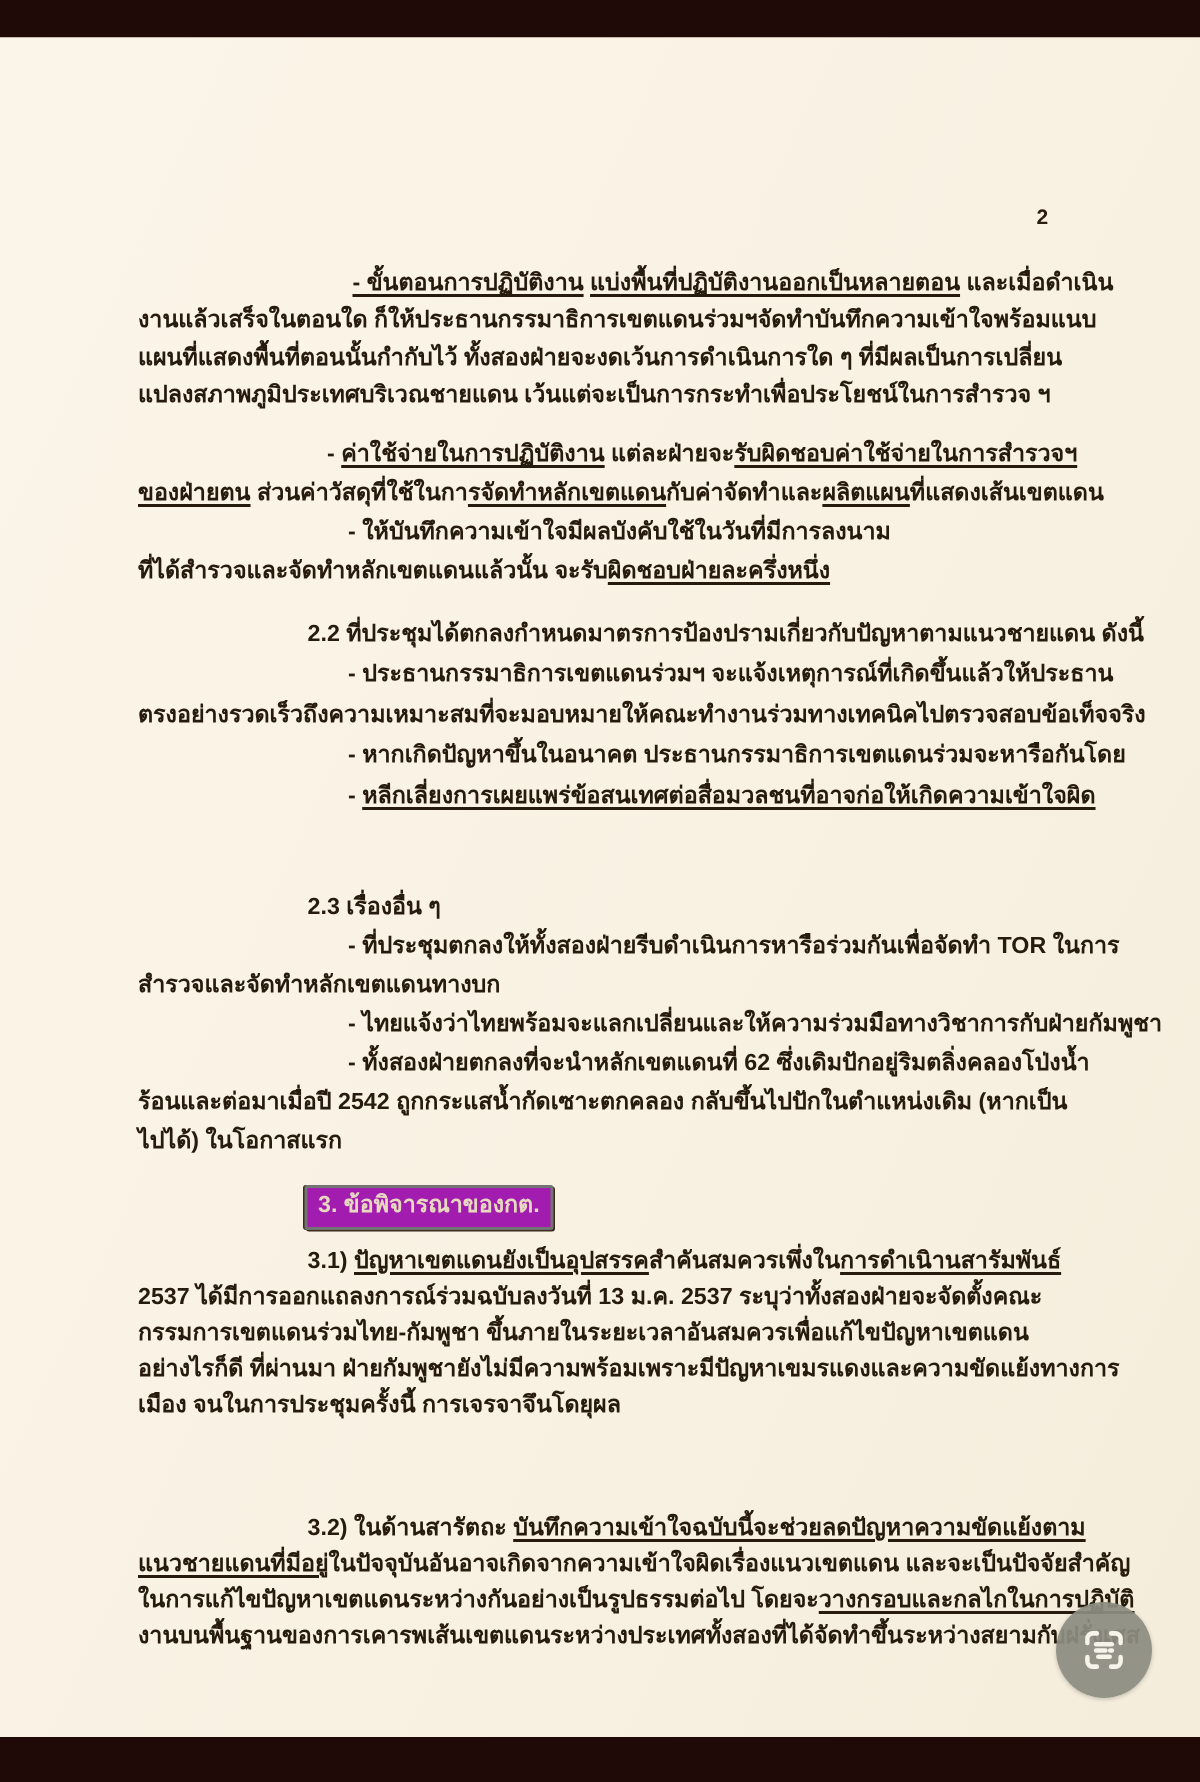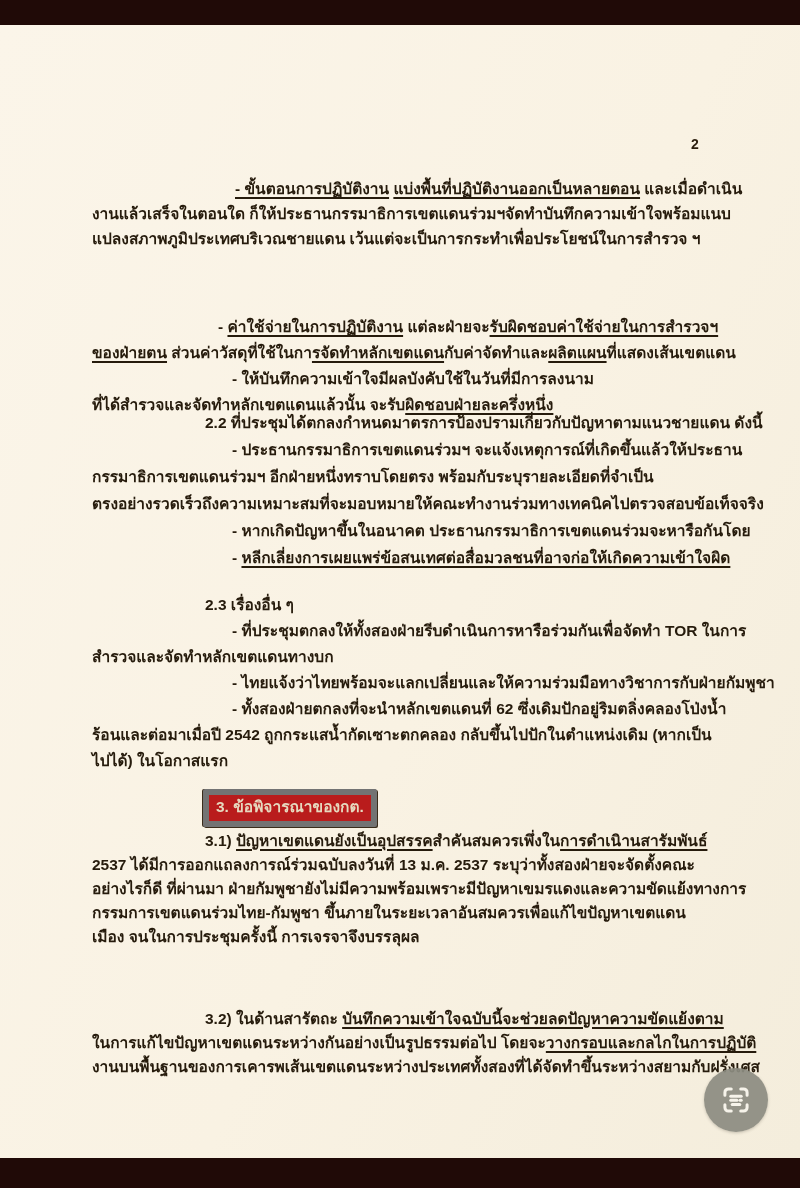--- a/index.html
+++ b/index.html
@@ -28,22 +28,22 @@
   .line{white-space:nowrap;}
   .u{text-decoration:underline;text-decoration-thickness:1.5px;text-underline-offset:3px;}
   .b1{top:156px;line-height:25px;margin-top:20px;}
   .b2{top:290px;line-height:26px;}
   .b3{top:409px;line-height:27px;}
   .b4{top:592px;line-height:26px;}
   .b5{top:789px;line-height:30px;}
   .b6{top:829px;line-height:24px;}
   .b7{top:1007px;line-height:24px;}
   .hdrbox{
-    display:inline-block;background:#b91c1c;color:#e6d9bf;
-    border:6px solid #737373;border-radius:2px;
+    display:inline-block;background:#a21caf;color:#e6d9bf;
+    border:2px solid #737373;border-radius:2px;
     padding:1px 7px 3px 7px;line-height:22px;
     box-shadow:1px 1px 0 #3a2c1a, -1px 0 0 #3a2c1a;
     font-weight:700;
   }
   #scanbtn{
     position:absolute;top:1068px;left:704px;width:64px;height:64px;
     border-radius:50%;border:none;padding:0;cursor:pointer;
     background:rgba(140,140,129,0.93);
     display:flex;align-items:center;justify-content:center;
     box-shadow:0 1px 3px rgba(60,50,40,0.25);
@@ -56,57 +56,58 @@
 <div id="topbar" class="letterbox"></div>
 
 <div id="page"></div>
 
 <div id="pagenum">2</div>
 
 <div id="doc">
     <div class="block b1">
       <div class="line" style="padding-left: 143px;"><span class="u">- ขั้นตอนการปฏิบัติงาน</span><span> </span><span class="u">แบ่งพื้นที่ปฏิบัติงานออกเป็นหลายตอน</span><span> และเมื่อดำเนิน</span></div>
       <div class="line"><span>งานแล้วเสร็จในตอนใด ก็ให้ประธานกรรมาธิการเขตแดนร่วมฯจัดทำบันทึกความเข้าใจพร้อมแนบ</span></div>
+      <div class="line"><span>แผนที่แสดงพื้นที่ตอนนั้นกำกับไว้  ทั้งสองฝ่ายจะงดเว้นการดำเนินการใด ๆ ที่มีผลเป็นการเปลี่ยน</span></div>
       <div class="line"><span>แปลงสภาพภูมิประเทศบริเวณชายแดน เว้นแต่จะเป็นการกระทำเพื่อประโยชน์ในการสำรวจ ฯ</span></div>
     </div>
     <div class="block b2">
-      <div class="line" style="padding-left: 126px; margin-top: 24px;"><span>- </span><span class="u">ค่าใช้จ่ายในการปฏิบัติงาน</span><span> แต่ละฝ่ายจะ</span><span class="u">รับผิดชอบค่าใช้จ่ายในการสำรวจฯ</span></div>
+      <div class="line" style="padding-left: 126px;"><span>- </span><span class="u">ค่าใช้จ่ายในการปฏิบัติงาน</span><span> แต่ละฝ่ายจะ</span><span class="u">รับผิดชอบค่าใช้จ่ายในการสำรวจฯ</span></div>
       <div class="line"><span class="u">ของฝ่ายตน</span><span> ส่วนค่าวัสดุที่ใช้ในกา</span><span class="u">รจัดทำหลักเขตแดน</span><span>กับค่าจัดทำและ</span><span class="u">ผลิตแผน</span><span>ที่แสดงเส้นเขตแดน</span></div>
       <div class="line" style="padding-left: 140px;"><span>- ให้บันทึกความเข้าใจมีผลบังคับใช้ในวันที่มีการลงนาม</span></div>
       <div class="line"><span>ที่ได้สำรวจและจัดทำหลักเขตแดนแล้วนั้น จะรับ</span><span class="u">ผิดชอบฝ่ายละครึ่งหนึ่ง</span></div>
     </div>
     <div class="block b3">
       <div class="line" style="padding-left: 113px;"><span>2.2 ที่ประชุมได้ตกลงกำหนดมาตรการป้องปรามเกี่ยวกับปัญหาตามแนวชายแดน ดังนี้</span></div>
       <div class="line" style="padding-left: 140px;"><span>- ประธานกรรมาธิการเขตแดนร่วมฯ จะแจ้งเหตุการณ์ที่เกิดขึ้นแล้วให้ประธาน</span></div>
-      <div class="line"><span>กรรมาธิการเขตแดนร่วมฯ อีกฝ่ายหนึ่งทราบโดยตรง พร้อมกับระบุรายละเอียดที่จำเป็น</span></div>
       <div class="line"><span>ตรงอย่างรวดเร็วถึงความเหมาะสมที่จะมอบหมายให้คณะทำงานร่วมทางเทคนิคไปตรวจสอบข้อเท็จจริง</span></div>
       <div class="line" style="padding-left: 140px;"><span>- หากเกิดปัญหาขึ้นในอนาคต ประธานกรรมาธิการเขตแดนร่วมจะหารือกันโดย</span></div>
       <div class="line" style="padding-left: 140px;"><span>- </span><span class="u">หลีกเลี่ยงการเผยแพร่ข้อสนเทศต่อสื่อมวลชนที่อาจก่อให้เกิดความเข้าใจผิด</span></div>
     </div>
     <div class="block b4">
       <div class="line" style="padding-left: 113px;"><span>2.3 เรื่องอื่น ๆ</span></div>
       <div class="line" style="padding-left: 140px;"><span>- ที่ประชุมตกลงให้ทั้งสองฝ่ายรีบดำเนินการหารือร่วมกันเพื่อจัดทำ TOR ในการ</span></div>
       <div class="line"><span>สำรวจและจัดทำหลักเขตแดนทางบก</span></div>
       <div class="line" style="padding-left: 140px;"><span>- ไทยแจ้งว่าไทยพร้อมจะแลกเปลี่ยนและให้ความร่วมมือทางวิชาการกับฝ่ายกัมพูชา</span></div>
       <div class="line" style="padding-left: 140px;"><span>- ทั้งสองฝ่ายตกลงที่จะนำหลักเขตแดนที่ 62 ซึ่งเดิมปักอยู่ริมตลิ่งคลองโป่งน้ำ</span></div>
       <div class="line"><span>ร้อนและต่อมาเมื่อปี 2542 ถูกกระแสน้ำกัดเซาะตกคลอง กลับขึ้นไปปักในตำแหน่งเดิม (หากเป็น</span></div>
       <div class="line"><span>ไปได้) ในโอกาสแรก</span></div>
     </div>
     <div class="block b5">
       <div class="line" style="padding-left: 111px;"><span class="hdrbox">3. ข้อพิจารณาของกต.</span></div>
     </div>
     <div class="block b6">
       <div class="line" style="padding-left: 113px;"><span>3.1) </span><span class="u">ปัญหาเขตแดนยังเป็นอุปสรรค</span><span>สำคันสมควรเพึ่งใน</span><span class="u">การดำเนิานสารัมพันธ์</span></div>
       <div class="line"><span>2537 ได้มีการออกแถลงการณ์ร่วมฉบับลงวันที่ 13 ม.ค. 2537 ระบุว่าทั้งสองฝ่ายจะจัดตั้งคณะ</span></div>
+      <div class="line"><span>กรรมการเขตแดนร่วมไทย-กัมพูชา ขึ้นภายในระยะเวลาอันสมควรเพื่อแก้ไขปัญหาเขตแดน</span></div>
       <div class="line"><span>อย่างไรก็ดี  ที่ผ่านมา ฝ่ายกัมพูชายังไม่มีความพร้อมเพราะมีปัญหาเขมรแดงและความขัดแย้งทางการ</span></div>
-      <div class="line"><span>กรรมการเขตแดนร่วมไทย-กัมพูชา ขึ้นภายในระยะเวลาอันสมควรเพื่อแก้ไขปัญหาเขตแดน</span></div>
-      <div class="line"><span>เมือง  จนในการประชุมครั้งนี้ การเจรจาจึงบรรลุผล</span></div>
+      <div class="line"><span>เมือง  จนในการประชุมครั้งนี้ การเจรจาจึนโดยุผล</span></div>
     </div>
     <div class="block b7">
       <div class="line" style="padding-left: 113px;"><span>3.2) ในด้านสารัตถะ </span><span class="u">บันทึกความเข้าใจฉบับนี้จะช่วยลดปัญหาความขัดแย้งตาม</span></div>
+      <div class="line"><span class="u">แนวชายแดนที่มีอยู่</span><span>ในปัจจุบันอันอาจเกิดจากความเข้าใจผิดเรื่องแนวเขตแดน และจะเป็นปัจจัยสำคัญ</span></div>
       <div class="line"><span>ในการแก้ไขปัญหาเขตแดนระหว่างกันอย่างเป็นรูปธรรมต่อไป โดยจะ</span><span class="u">วางกรอบและกลไกในการปฏิบัติ</span></div>
       <div class="line"><span>งานบนพื้นฐานของการเคารพเส้นเขตแดนระหว่างประเทศทั้งสองที่ได้จัดทำขึ้นระหว่างสยามกับฝรั่งเศส</span></div>
     </div>
   </div>
 
 <button id="scanbtn">
   <span>
     <svg width="38" height="38" viewBox="0 0 24 24" fill="none" stroke="#f6f3ea" stroke-width="1.9" stroke-linecap="round" stroke-linejoin="round">
       <path d="M5 9 V7.2 A2.2 2.2 0 0 1 7.2 5 H9"></path>
       <path d="M15 5 H16.8 A2.2 2.2 0 0 1 19 7.2 V9"></path>

